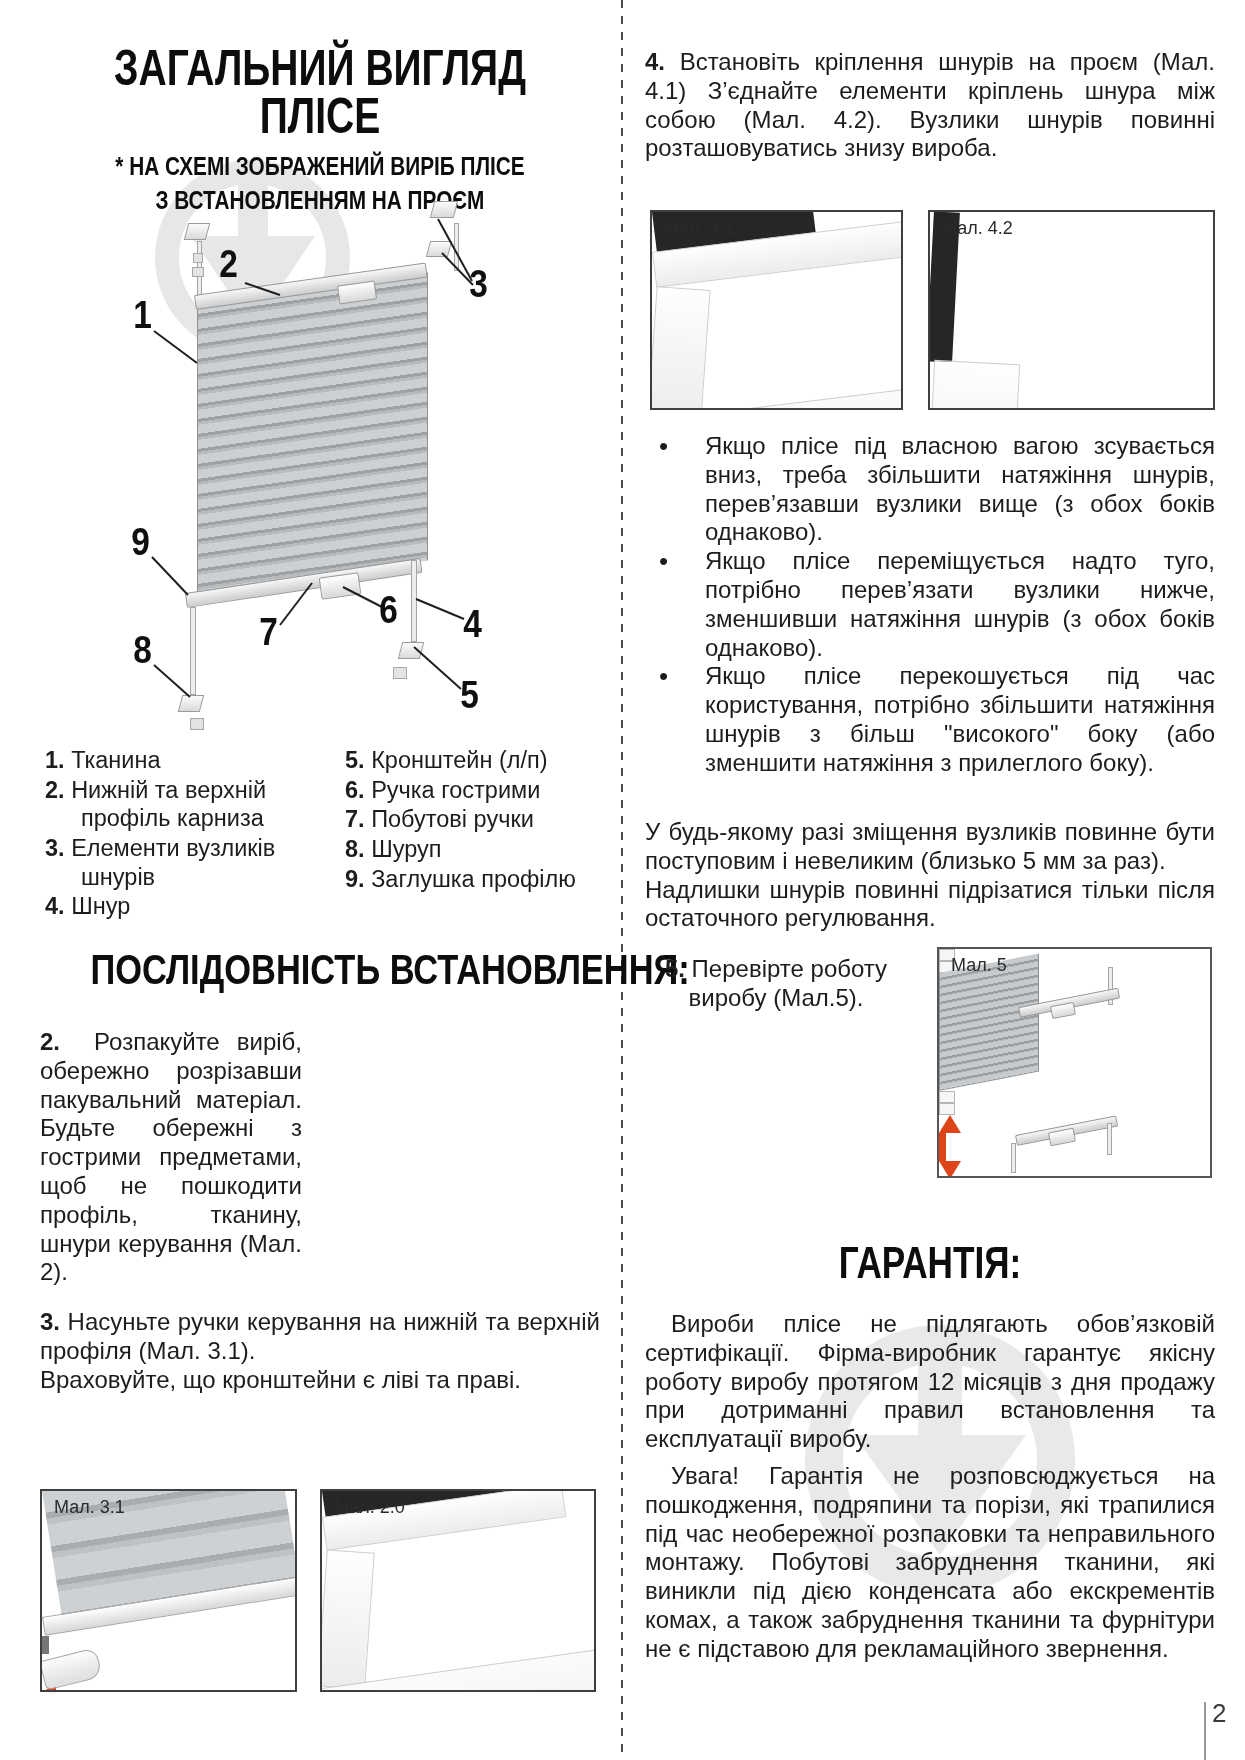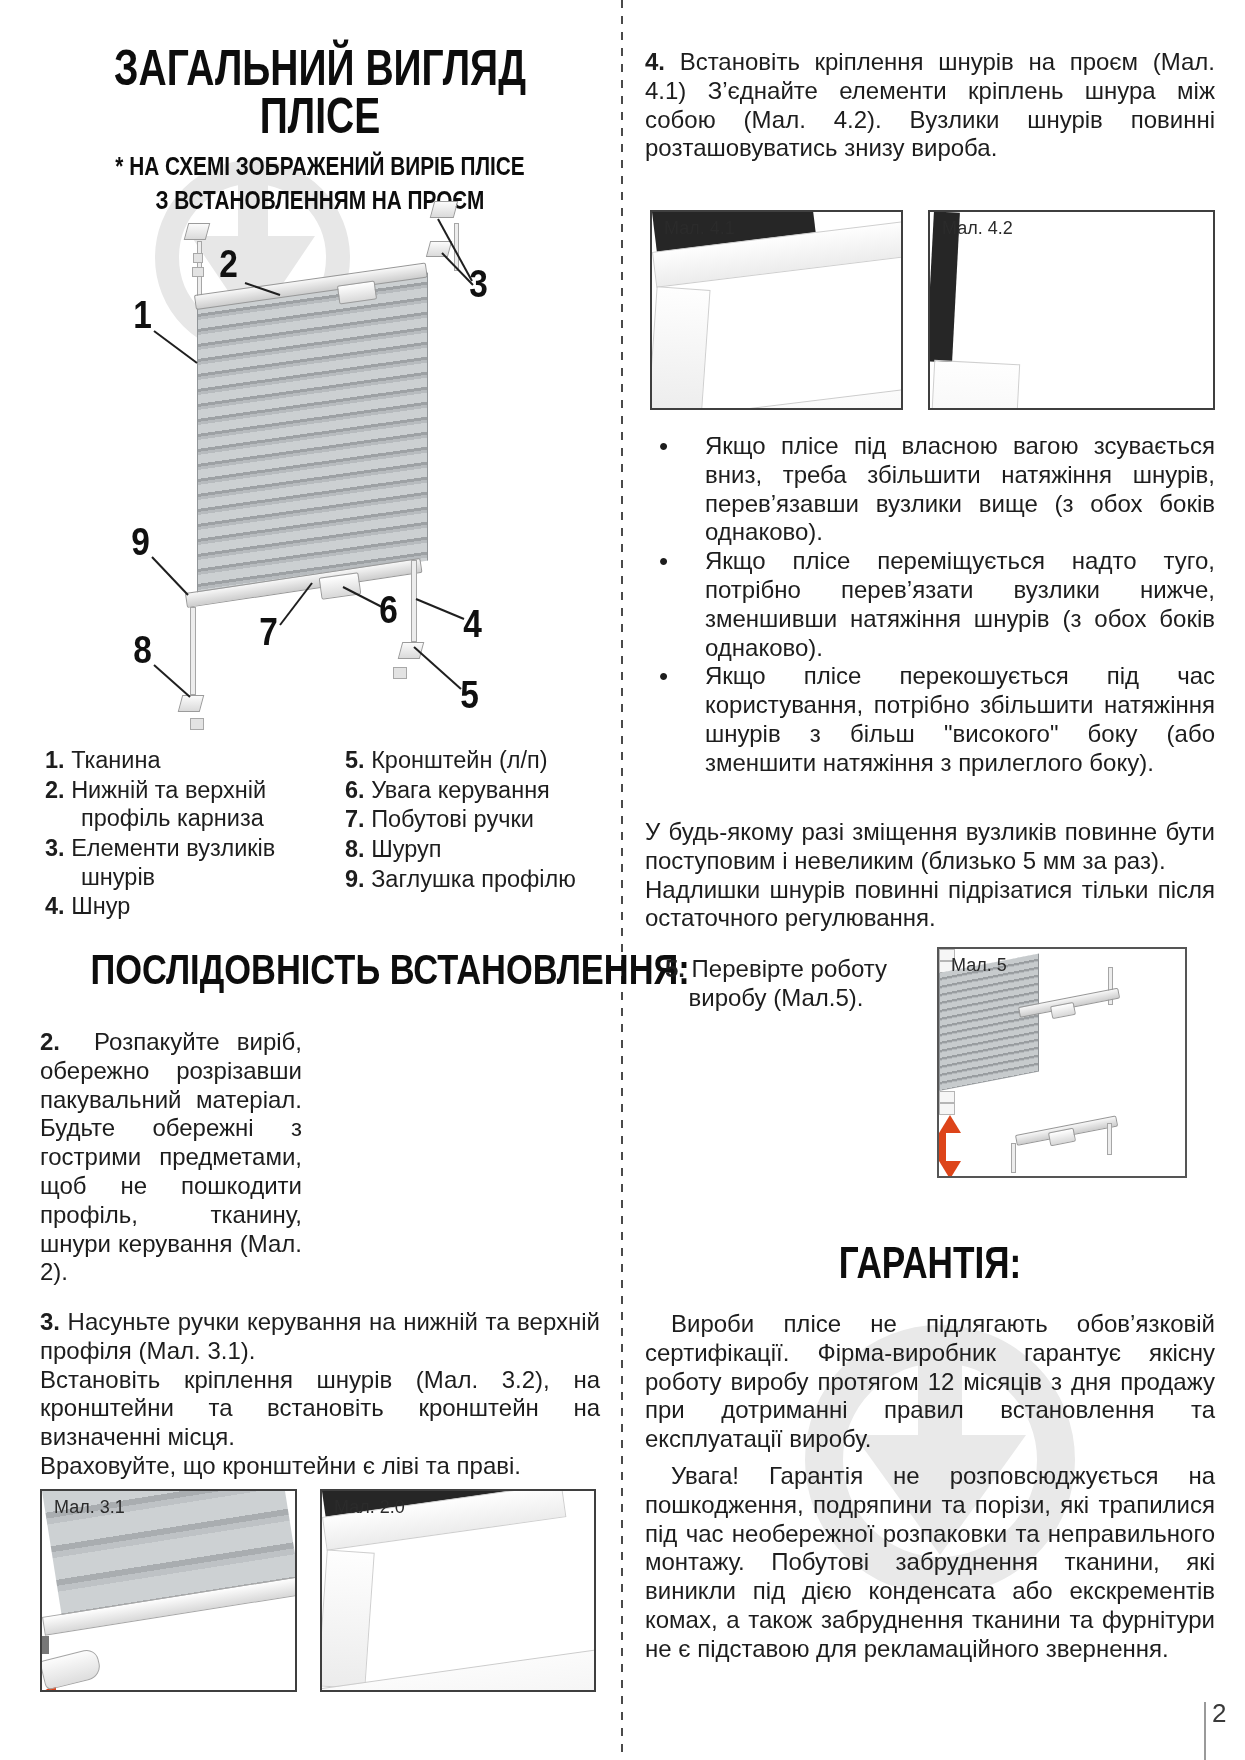--- a/index.html
+++ b/index.html
@@ -157,38 +157,37 @@
 
   <div class="abs" id="legend">
     <div class="lcol1">
       <div class="lg-item"><b>1.</b> <span>Тканина</span></div>
       <div class="lg-item"><b>2.</b> <span>Нижній та верхній профіль карниза</span></div>
       <div class="lg-item"><b>3.</b> <span>Елементи вузликів шнурів</span></div>
       <div class="lg-item"><b>4.</b> <span>Шнур</span></div>
     </div>
     <div class="lcol2">
       <div class="lg-item"><b>5.</b> <span>Кронштейн (л/п)</span></div>
-      <div class="lg-item"><b>6.</b> <span>Увага керування</span></div>
+      <div class="lg-item"><b>6.</b> <span>Ручка гострими</span></div>
       <div class="lg-item"><b>7.</b> <span>Побутові ручки</span></div>
       <div class="lg-item"><b>8.</b> <span>Шуруп</span></div>
       <div class="lg-item"><b>9.</b> <span>Заглушка профілю</span></div>
     </div>
   </div>
 
   <div class="abs" style="left:40px; top:946px; width:560px; z-index:1;">
     <div class="cond seq-line">ПОСЛІДОВНІСТЬ ВСТАНОВЛЕННЯ:</div>
   </div>
 
   <div class="abs txt" style="left:40px; top:1028px; width:262px; z-index:1;">
     <b>2.</b>&nbsp;&nbsp;<span>Розпакуйте виріб, обережно розрізавши пакувальний матеріал. Будьте обережні з гострими предметами, щоб не пошкодити профіль, тканину, шнури керування (Мал. 2).</span>
   </div>
 
   <div class="abs txt" style="left:40px; top:1308px; width:560px; z-index:1;">
     <div><b>3.</b> <span>Насуньте ручки керування на нижній та верхній профіля (Мал. 3.1).</span></div>
-    <div>Встановіть кріплення шнурів (Мал. 3.2), на кронштейни та встановіть кронштейн на визначенні місця.</div>
     <div>Враховуйте, що кронштейни є ліві та праві.</div>
   </div>
 
   <div class="abs figbox" style="left:40px; top:1489px; width:257px; height:203px;">
     <div style="left:0; top:0; width:100%; height:100%;">
       <div class="pleats-sm" style="left:-14px; top:-14px; width:240px; height:126px; transform:rotate(-9deg); transform-origin:left top;"></div>
       <div style="left:-16px; top:116px; width:256px; height:17px; transform:rotate(-9deg); transform-origin:left top; background:linear-gradient(#fefefe,#d8d8d8); border:1px solid #a8a8a8;"></div>
       <div style="left:52px; top:126px; width:7px; height:9px; background:#777;"></div>
       <div style="left:70px; top:123px; width:7px; height:9px; background:#777;"></div>
       <div style="left:148px; top:106px; width:56px; height:28px; background:linear-gradient(#fcfcfc,#dedede); border:1px solid #a5a5a5; border-radius:4px 12px 14px 6px; transform:rotate(-14deg);"></div>
@@ -238,21 +237,21 @@
   </div>
 
   <div class="abs txt" style="left:645px; top:818px; width:570px; z-index:1;">
     <div>У будь-якому разі зміщення вузликів повинне бути поступовим і невеликим (близько 5 мм за раз).</div>
     <div>Надлишки шнурів повинні підрізатися тільки після остаточного регулювання.</div>
   </div>
 
   <div class="abs txt" style="left:645px; top:955px; width:262px; text-align:center; z-index:1;">
     <b>5.</b> <span>Перевірте роботу виробу (Мал.5).</span>
   </div>
-  <div class="abs figbox" style="left:937px; top:947px; width:250px; height:231px; border-color:#555;">
+  <div class="abs figbox" style="left:937px; top:947px; width:275px; height:231px; border-color:#555;">
     <div style="left:0; top:0; width:100%; height:100%;">
       <div class="plate" style="left:66px; top:30px; width:14px; height:10px;"></div>
       <div class="rod" style="left:71px; top:40px; width:3px; height:32px; position:absolute;"></div>
       <div class="plate" style="left:164px; top:8px; width:14px; height:10px;"></div>
       <div class="rod" style="left:169px; top:18px; width:3px; height:36px; position:absolute;"></div>
       <div style="left:81px; top:66px; width:98px; height:118px; transform:skewY(-11deg); transform-origin:left top; background:repeating-linear-gradient(180deg,#c7cbcd 0 5px,#999da0 5px 7px,#b5b9bc 7px 8px); border-left:1px solid #8f9396; border-right:1px solid #8f9396;"></div>
       <div class="rail" style="left:80px; top:58px; width:100px; height:9px; transform:rotate(-11deg); transform-origin:left center; position:absolute;"></div>
       <div class="d-handle" style="left:112px; top:55px; width:22px; height:11px; transform:rotate(-11deg); position:absolute;"></div>
       <div class="rail" style="left:77px; top:186px; width:101px; height:9px; transform:rotate(-11deg); transform-origin:left center; position:absolute;"></div>
       <div class="d-handle" style="left:110px; top:181px; width:24px; height:12px; transform:rotate(-11deg); position:absolute;"></div>

